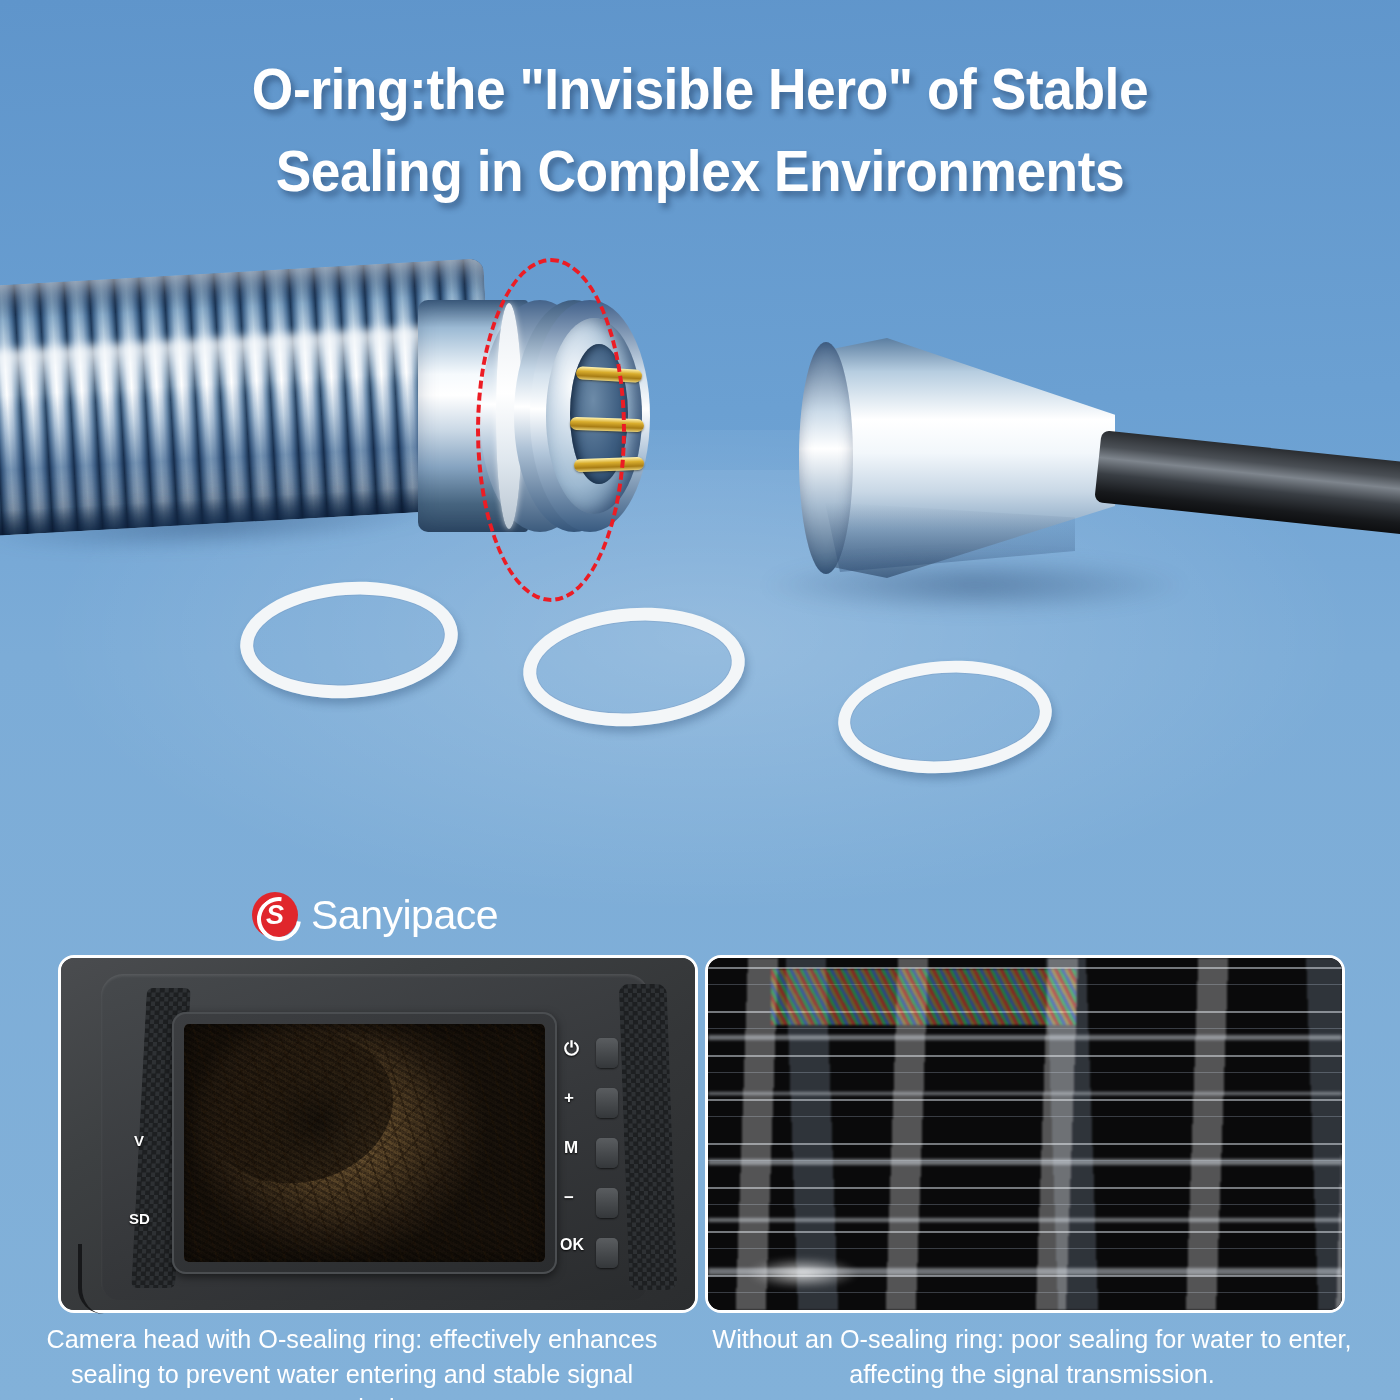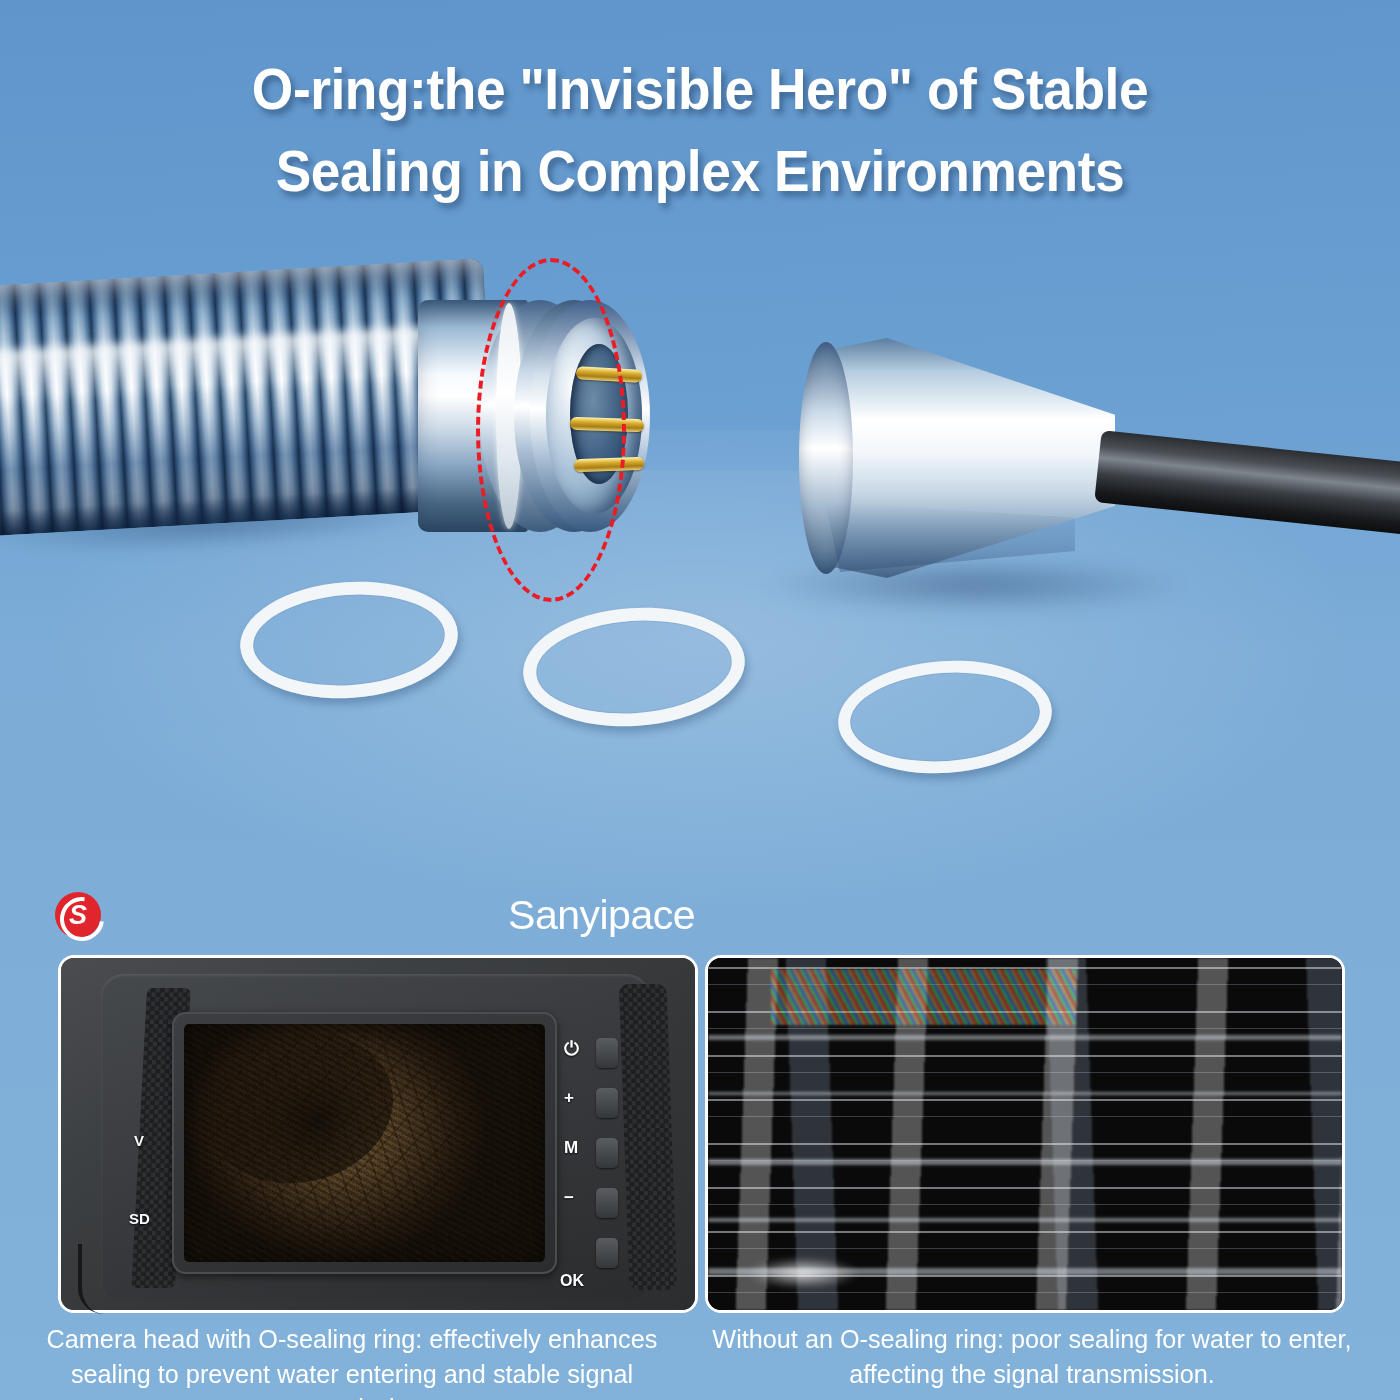--- a/index.html
+++ b/index.html
@@ -168,21 +168,21 @@
   .or1{ left:240px; top:582px; width:218px; height:116px; border-width:13px; }
   .or2{ left:523px; top:608px; width:222px; height:118px; border-width:13px; }
   .or3{ left:838px; top:661px; width:214px; height:112px; border-width:12px; }
 
   
   .labels{
     position:absolute; top:884px; left:0; right:0; height:62px;
   }
   .lab-left{
     position:absolute; left:55px; width:640px; height:62px;
-    display:flex; align-items:center; justify-content:space-between; gap:13px;
+    display:flex; align-items:center; justify-content:center; gap:13px;
   }
   .logo-mark{
     width:46px; height:46px; border-radius:50%;
     background:#e0262c;
     position:relative; flex:none;
     box-shadow:inset 0 0 0 0 #fff;
   }
   .logo-mark::before{
     content:""; position:absolute; left:5px; top:5px; width:36px; height:36px;
     border-radius:50%;
@@ -290,21 +290,21 @@
     box-shadow:0 1px 2px rgba(0,0,0,.6);
   }
   .btn-lbl{
     position:absolute; left:8px; color:#ffffff; font-size:17px; font-weight:700;
     text-shadow:0 1px 2px rgba(0,0,0,.9);
   }
   .k0{ top:8px; }   .l0{ top:8px;   font-size:19px; }
   .k1{ top:58px; }  .l1{ top:58px; }
   .k2{ top:108px; } .l2{ top:108px; }
   .k3{ top:158px; } .l3{ top:158px; }
-  .k4{ top:208px; } .l4{ top:206px; font-size:16px; left:4px;margin-top:36px; }
+  .k4{ top:208px; } .l4{ top:206px; font-size:16px; left:4px; }
 
   .dev-cord{
     position:absolute; left:78px; top:1244px; width:40px; height:70px;
     border-left:4px solid #17181a;
     border-bottom-left-radius:26px;
     z-index:2;
   }
 
   
   .static{

